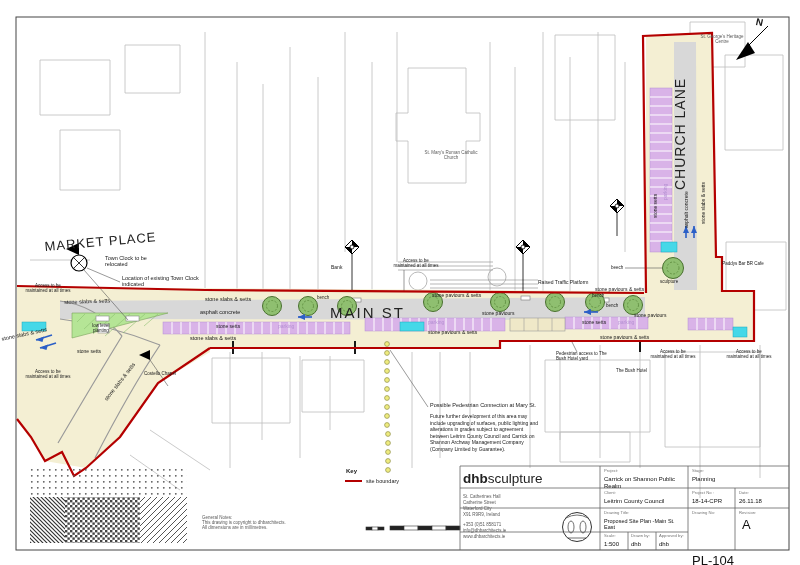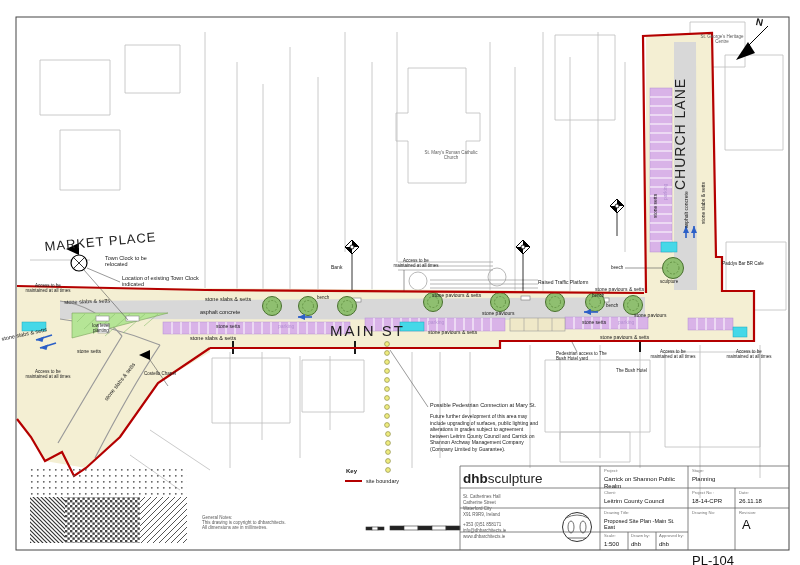--- a/index.html
+++ b/index.html
@@ -12,21 +12,21 @@
   .pre{white-space:pre-line;}
   .c{text-align:center;}
   .grey{color:#5a5a5a;}
   .lilac{color:#b48fd2;}
   .f4{font-size:4.5px;}
   .f5{font-size:5px;}
   .f55{font-size:5.5px;}
   .f6{font-size:6px;}
   .f10{font-size:10px;font-weight:bold;}
   .f14{font-size:14px;letter-spacing:1px;color:#222;}
-  .f15{font-size:15px;letter-spacing:2px;color:#222;margin-top:18px;}
+  .f15{font-size:15px;letter-spacing:2px;color:#222;}
   .tb-label{font-size:4.2px;color:#777;}
   .tb-val{font-size:6px;color:#111;}
   .tb-big{font-size:13px;color:#111;}
   .brand{font-size:13.5px;color:#222;letter-spacing:0;}
   .brand b{font-weight:bold;}
 </style>
 </head>
 <body>
 
 <div class="sheet">

